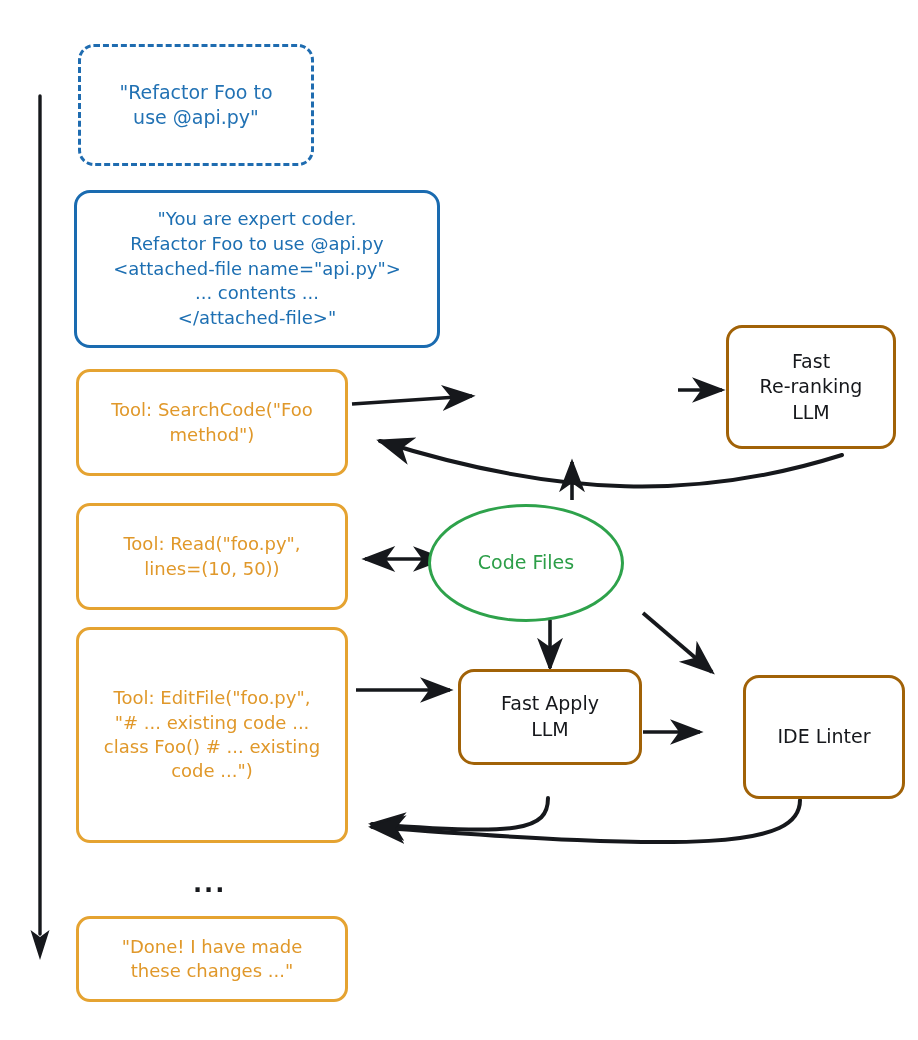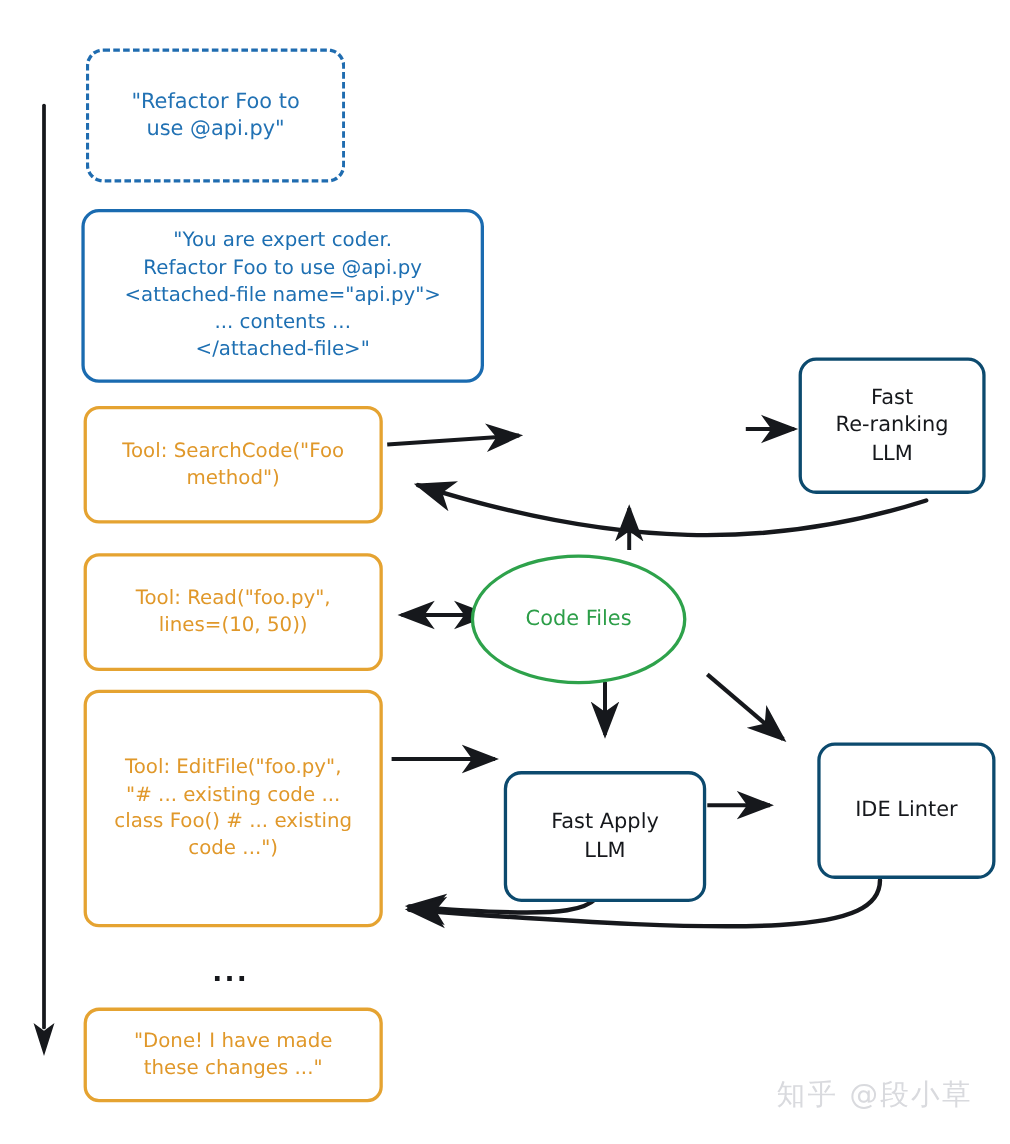--- a/index.html
+++ b/index.html
@@ -68,21 +68,21 @@
     border-radius: 14px;
   }
   .n-orange .txt {
     font-size: 18px;
     color: #e0982a;
     line-height: 1.35;
   }
 
   
   .n-black {
-    border: 3px solid #0c4a6e;
+    border: 3px solid #a16207;
     border-radius: 16px;
   }
   .n-black .txt {
     font-size: 19px;
     color: #16181c;
     line-height: 1.35;
   }
 
   
   .n-ellipse {
@@ -205,24 +205,23 @@
   <div class="node n-black" style="left:726px; top:325px; width:170px; height:124px;">
     <span class="txt">Fast
 Re-ranking
 LLM</span>
   </div>
 
   <div class="node n-ellipse-green" style="left:428px; top:504px; width:196px; height:118px;">
     <span class="txt">Code Files</span>
   </div>
 
-  <div class="node n-black" style="left:458px; top:701px; width:184px; height:119px;">
+  <div class="node n-black" style="left:458px; top:669px; width:184px; height:96px;">
     <span class="txt">Fast Apply
 LLM</span>
   </div>
 
   <div class="node n-black" style="left:704px; top:675px; width:162px; height:124px;margin-left:39px;">
     <span class="txt">IDE Linter</span>
   </div>
 
-  <div class="watermark" style="left:706px; top:978px;">知乎 @段小草</div>
 
 </div>
 
 </body></html>

